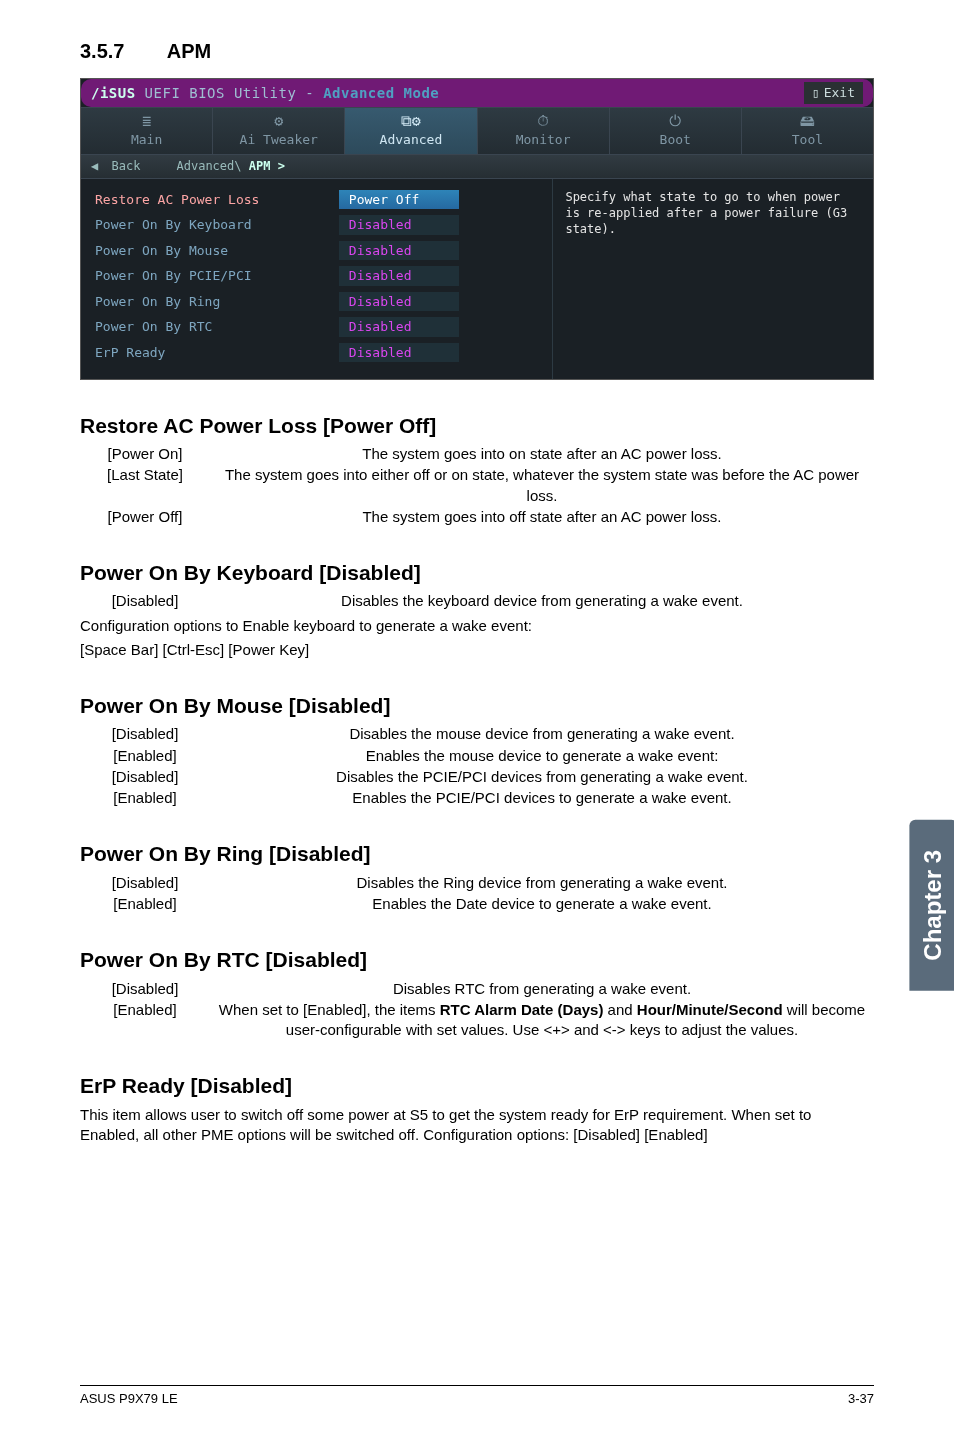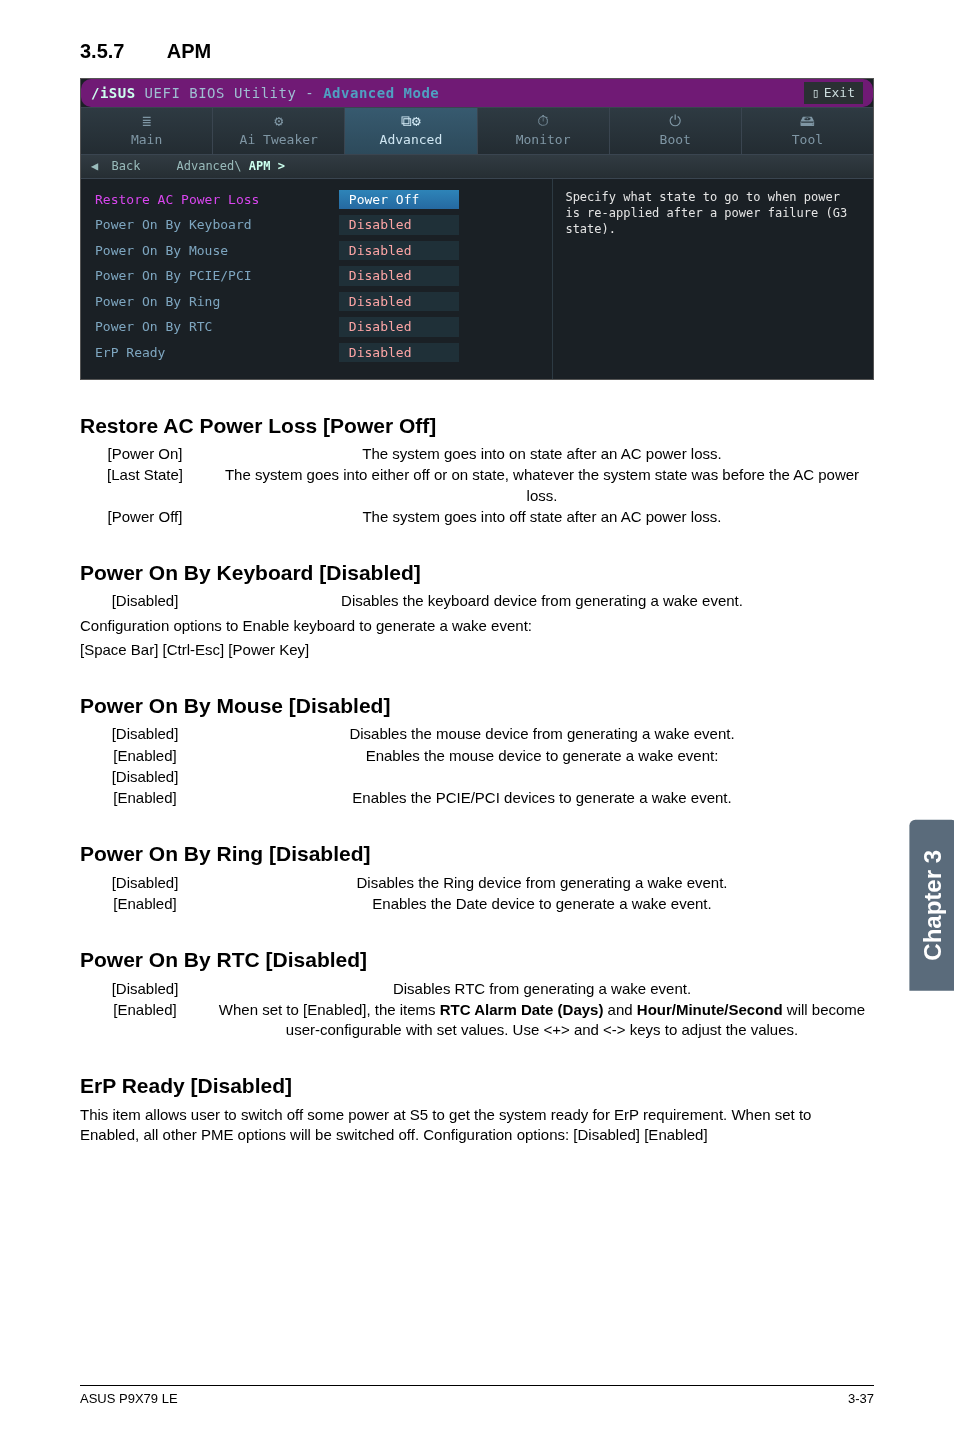--- a/index.html
+++ b/index.html
@@ -65,23 +65,23 @@
     display:flex; min-height:200px;
   }
   .bios-left { flex:1.5; padding:8px 14px; }
   .bios-setting {
     display:flex; align-items:center; padding:3px 0;
     color:#7ea6c0;
   }
   .bios-setting .sname{ width:55%; }
   .bios-setting .sval {
     background:#1f3038; padding:1px 14px 1px 10px; min-width:120px;
-    display:inline-block; color:#fca5a5;
-  }
-  .bios-setting.active .sname{ color:#d946ef; }
+    display:inline-block; color:#d946ef;
+  }
+  .bios-setting.active .sname{ color:#fca5a5; }
   .bios-setting.active .sval {
     background:linear-gradient(#2e84b8,#2569a1); color:#fff;
   }
   .bios-right {
     flex:1; padding:10px 12px; color:#e5e5e5; font-size:12px;
     border-left:1px solid #2d3a43;
   }
 
   
   h3.subhead { font-size: 21px; font-weight: bold; margin-top: 32px; margin-bottom: 4px; }
@@ -242,20 +242,21 @@
     <span class="opt">[Disabled]</span>
     <span class="desc">Disables the mouse device from generating a wake event.</span>
   </div>
   <div class="optrow">
     <span class="opt">[Enabled]</span>
     <span class="desc">Enables the mouse device to generate a wake event:</span>
   </div>
 
   <div class="optrow">
     <span class="opt">[Disabled]</span>
+    <span class="desc">Disables the PCIE/PCI devices from generating a wake event.</span>
   </div>
   <div class="optrow">
     <span class="opt">[Enabled]</span>
     <span class="desc">Enables the PCIE/PCI devices to generate a wake event.</span>
   </div>
 
   <h3 class="subhead">Power On By Ring [Disabled]</h3>
   <div class="optrow">
     <span class="opt">[Disabled]</span>
     <span class="desc">Disables the Ring device from generating a wake event.</span>

